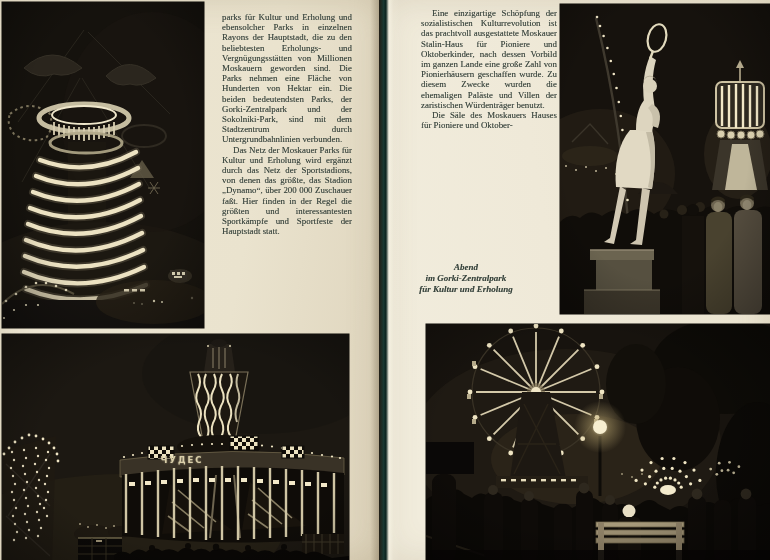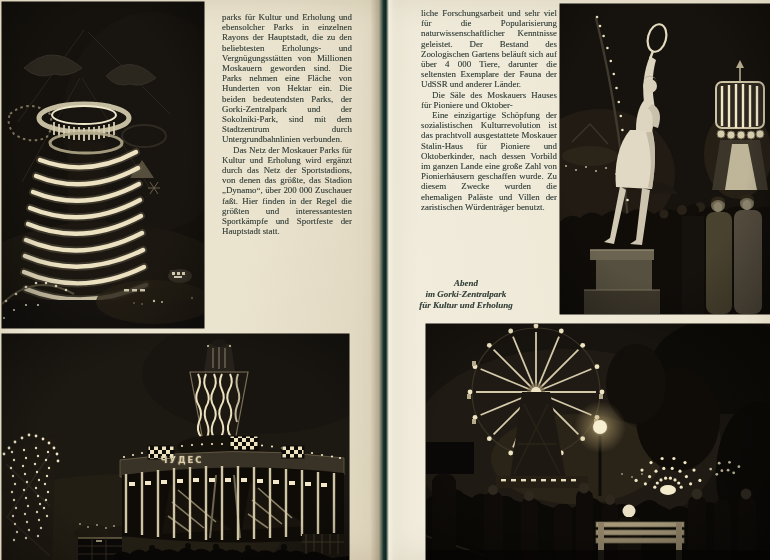--- a/index.html
+++ b/index.html
@@ -1,18 +1,18 @@
 <!DOCTYPE html>
 <html lang="de"><head>
 <meta charset="utf-8">
 <style>
   html,body{margin:0;padding:0;background:#0b0a08;}
   .spread{position:relative;width:770px;height:560px;overflow:hidden;
           font-family:"Liberation Serif","DejaVu Serif",serif;}
-  .page{position:absolute;top:0;height:560px;padding-left:9px;}
+  .page{position:absolute;top:0;height:560px;}
   .page-left{left:0;width:379px;
      background:linear-gradient(100deg,#ede6d3 0%,#eae3ce 60%,#ddd3bb 100%);
      box-shadow:inset 0 0 34px rgba(120,100,60,.20);}
   .page-right{left:385px;width:385px;
      background:linear-gradient(260deg,#e9e2cd 0%,#efe9d8 55%,#f1ecdc 90%);
      box-shadow:inset 0 0 34px rgba(120,100,60,.16);}
   .gutter{position:absolute;left:370px;top:0;width:30px;height:560px;z-index:5;
      background:linear-gradient(90deg,
         rgba(90,75,50,0) 0%, rgba(90,75,50,.30) 30%,
         #1a3831 45%, #0c241f 53%,
@@ -28,21 +28,21 @@
   .col p.indent{text-indent:11px;}
   .caption{position:absolute;color:#39453e;font-style:italic;font-weight:bold;
        font-size:9px;line-height:11px;text-align:center;
        text-shadow:0 0 .5px rgba(58,70,63,.5);}
   
   .photo-tower{left:0;top:0;width:202px;height:326px;}
   .photo-carousel{left:0;top:332px;width:347px;height:228px;}
   .col-left{left:222px;top:12px;width:130px;height:306px;}
   
   .col-right{left:36px;top:8px;width:136px;height:252px;}
-  .caption-right{left:18px;top:278px;width:126px;}
+  .caption-right{left:18px;top:262px;width:126px;}
   .photo-statue{left:173px;top:2px;width:212px;height:310px;}
   .photo-ferris{left:39px;top:322px;width:346px;height:238px;}
   .sign-cyrillic{position:absolute;left:148px;top:121px;width:64px;
        font-family:"DejaVu Sans","Liberation Sans",sans-serif;
        font-size:8.5px;font-weight:bold;letter-spacing:2px;text-align:center;
        color:#d9cea9;text-shadow:0 0 2px rgba(240,228,190,.55);}
 </style>
 </head>
 <body>
 
@@ -400,23 +400,22 @@
         </g>
         <rect width="347" height="228" fill="url(#vg2)"></rect>
       </svg>
       <span class="sign-cyrillic">ЧУДЕС</span>
     </figure>
   </div>
 
   <div class="page page-right">
 
     <div class="col col-right">
-      <p>liche Forschungsarbeit und sehr viel für die Popularisierung naturwissenschaftlicher Kenntnisse geleistet. Der Bestand des Zoologischen Gartens beläuft sich auf über 4 000 Tiere, darunter die seltensten Exemplare der Fauna der UdSSR und anderer Länder.</p>
+      <p class="indent">Eine einzigartige Schöpfung der sozialistischen Kulturrevolution ist das prachtvoll ausgestattete Moskauer Stalin-Haus für Pioniere und Oktoberkinder, nach dessen Vorbild im ganzen Lande eine große Zahl von Pionierhäusern geschaffen wurde. Zu diesem Zwecke wurden die ehemaligen Paläste und Villen der zaristischen Würdenträger benutzt.</p>
       <p class="indent">Die Säle des Moskauers Hauses für Pioniere und Oktober-</p>
-      <p class="indent">Eine einzigartige Schöpfung der sozialistischen Kulturrevolution ist das prachtvoll ausgestattete Moskauer Stalin-Haus für Pioniere und Oktoberkinder, nach dessen Vorbild im ganzen Lande eine große Zahl von Pionierhäusern geschaffen wurde. Zu diesem Zwecke wurden die ehemaligen Paläste und Villen der zaristischen Würdenträger benutzt.</p>
     </div>
 
     <div class="caption caption-right">
       <div>Abend</div>
       <div>im Gorki-Zentralpark</div>
       <div>für Kultur und Erholung</div>
     </div>
 
     <figure class="photo photo-statue">
       <svg width="212" height="310" viewBox="0 0 212 310">

